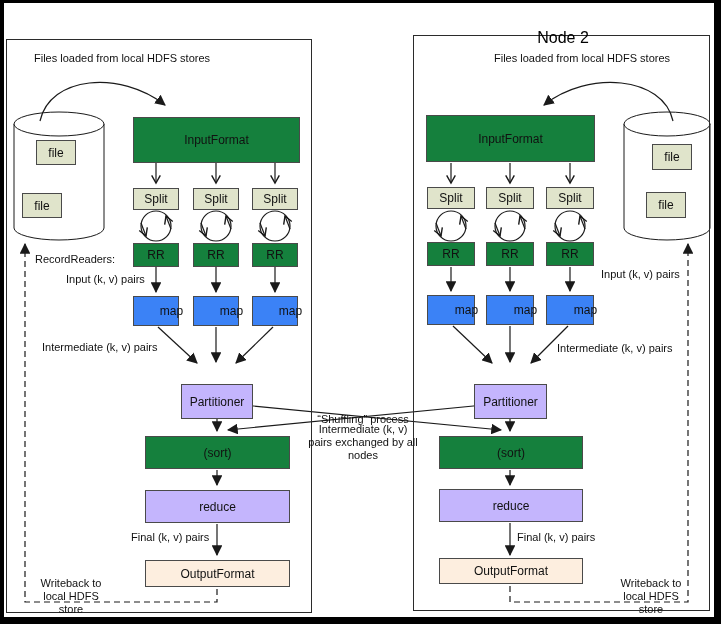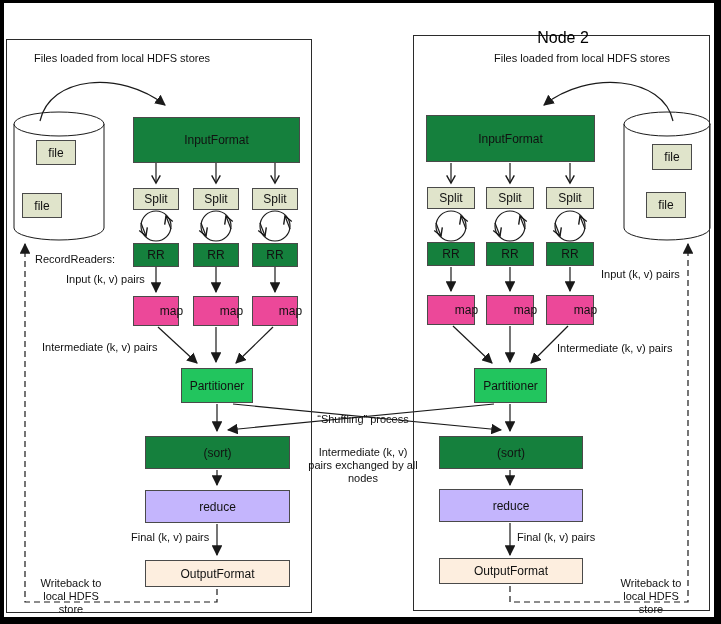--- a/index.html
+++ b/index.html
@@ -5,22 +5,22 @@
   html,body{margin:0;padding:0;background:#fff;}
   .stage{position:relative;width:721px;height:624px;background:#ffffff;
          font-family:"Liberation Sans",sans-serif;overflow:hidden;}
   svg.layer{position:absolute;left:0;top:0;width:721px;height:624px;}
   .panel{position:absolute;border:1px solid #2b2b2b;background:transparent;box-sizing:border-box;}
   .title{position:absolute;font-size:16px;color:#000;white-space:nowrap;text-align:center;}
   .box{position:absolute;border:1px solid #4a4a4a;display:flex;align-items:center;justify-content:center;
        font-size:12px;color:#111;box-sizing:border-box;}
   .c-blue{background:#15803d;}
   .c-green{background:#e0e4cb;}
-  .c-pink{background:#ec4899;padding-left:31px;}
-  .c-gray{background:#22c55e;}
+  .c-pink{background:#3b82f6;padding-left:31px;}
+  .c-gray{background:#c4b5fd;margin-top:16px;}
   .c-purple{background:#c4b5fd;}
   .c-peach{background:#fdeedf;}
   .lbl{position:absolute;font-size:11px;color:#111;white-space:nowrap;}
   .lbl.wrap{white-space:normal;text-align:center;line-height:1.2;margin-top:21px;}
   .edge{position:absolute;background:#000;}
 </style>
 </head>
 <body>
 
 <div class="stage">
@@ -172,19 +172,19 @@
   <div class="box c-blue" style="left:439px;top:436px;width:144px;height:33px;">(sort)</div>
   <div class="box c-purple" style="left:439px;top:489px;width:144px;height:33px;">reduce</div>
 
   <div class="lbl" style="left:517px;top:531px;">Final (k, v) pairs</div>
 
   <div class="box c-peach" style="left:439px;top:558px;width:144px;height:26px;">OutputFormat</div>
 
   <div class="lbl wrap" style="left:614px;top:556px;width:74px;">Writeback to local HDFS store</div>
 
   <div class="lbl wrap" style="left:310px;top:392px;width:106px;">“Shuffling” process</div>
-  <div class="lbl wrap" style="left:308px;top:425px;width:110px;">Intermediate (k, v) pairs exchanged by all nodes</div>
+  <div class="lbl wrap" style="left:308px;top:402px;width:110px;">Intermediate (k, v) pairs exchanged by all nodes</div>
 
   <div class="edge" style="left:0;top:0;width:721px;height:3px;"></div>
   <div class="edge" style="left:0;top:0;width:4px;height:624px;"></div>
   <div class="edge" style="left:714px;top:0;width:7px;height:624px;"></div>
   <div class="edge" style="left:0;top:617px;width:721px;height:7px;"></div>
 </div>
 
 </body></html>

